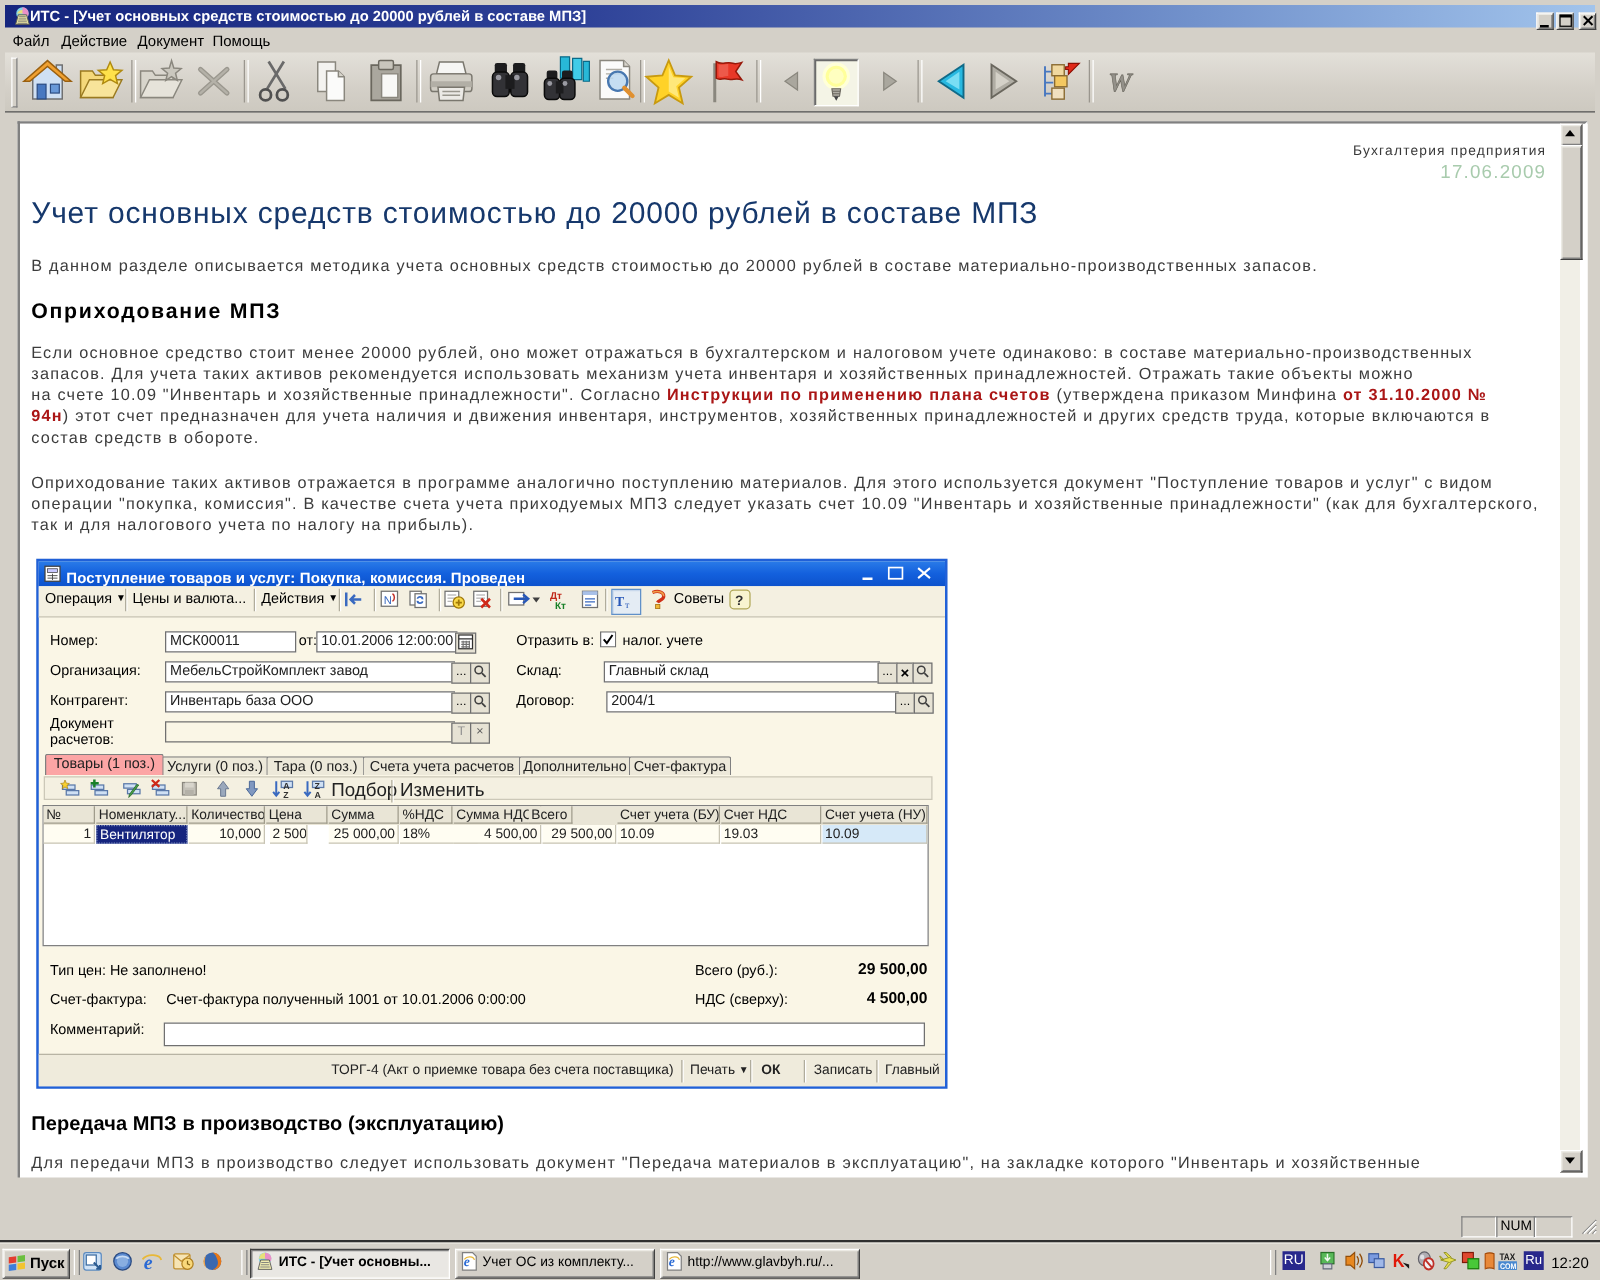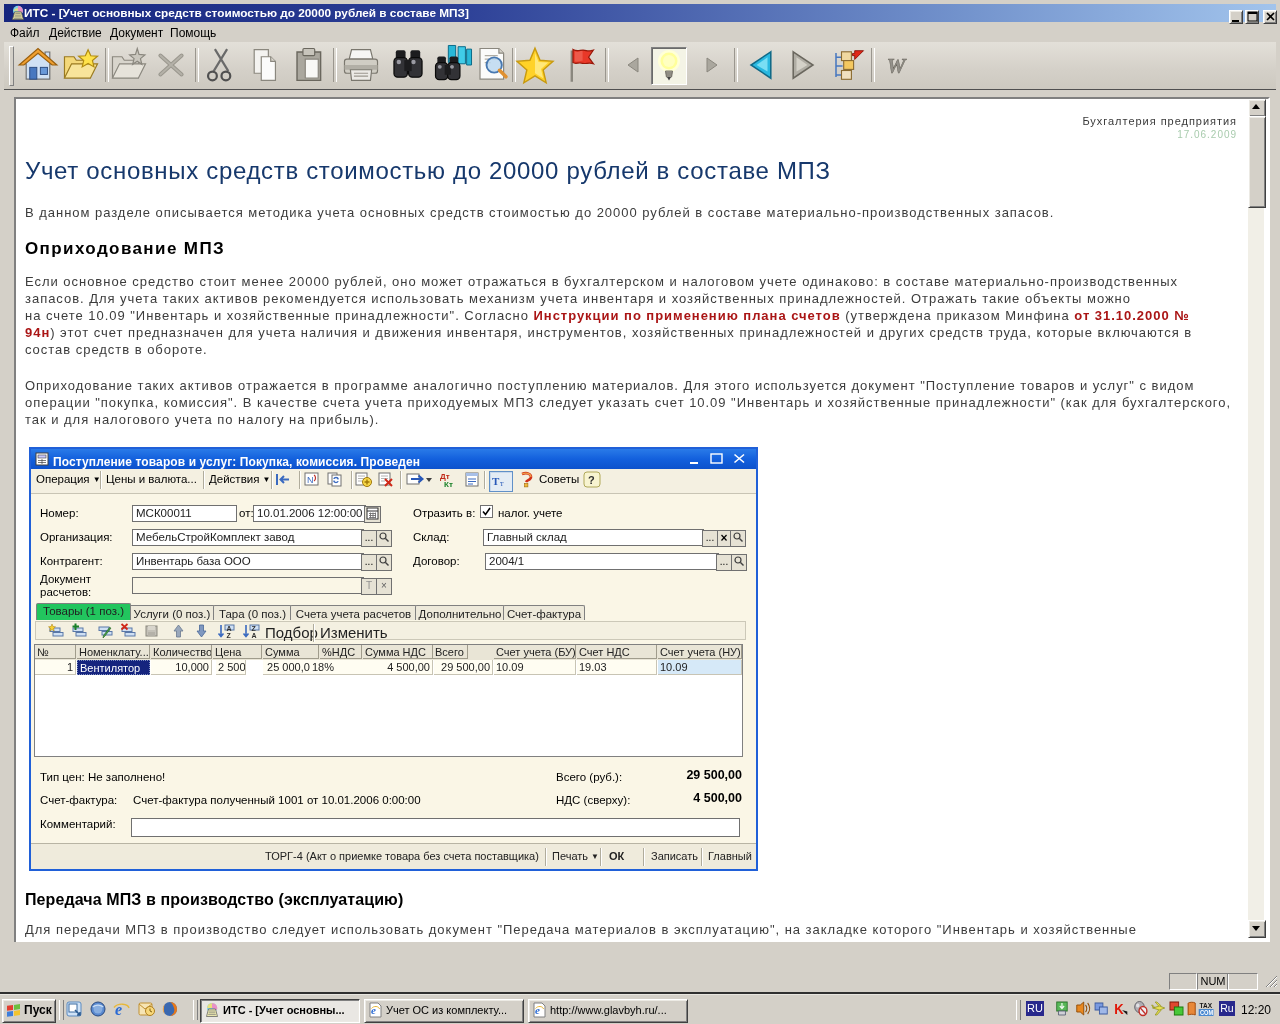--- a/index.html
+++ b/index.html
@@ -40,21 +40,21 @@
 .da{font-size:8px;vertical-align:1px;}
 .fsep{position:absolute;top:2px;height:18px;width:1px;background:#b0ac9c;box-shadow:1px 0 0 #fff;}
 .fico{position:absolute;top:2px;width:20px;height:19px;}
 #f1c .fld{position:absolute;background:#fff;border:1px solid #707070;font-size:11.5px;line-height:15px;height:15px;padding-left:3px;white-space:nowrap;}
 #f1c .fld.dis{background:#FAF6E6;}
 #f1c .lbl{position:absolute;font-size:11.5px;white-space:nowrap;color:#000;}
 .fbtn{position:absolute;background:#E6E2D4;border:1px solid #707070;font-size:10px;text-align:center;line-height:13px;color:#000;}
 .chk{position:absolute;width:13px;height:13px;}
 .tabs{position:absolute;left:0px;top:154px;width:100%;height:17px;}
 .tab{position:absolute;top:2px;height:14px;background:#EDE9DA;border:1px solid #808080;border-bottom:none;font-size:11.5px;text-align:center;line-height:17px;white-space:nowrap;border-radius:2px 2px 0 0;}
-.tab.active{background:#22c55e;height:16px;top:0px;line-height:15px;font-weight:normal;z-index:2;}
+.tab.active{background:#fca5a5;height:16px;top:0px;line-height:15px;font-weight:normal;z-index:2;}
 .gtbar{position:absolute;left:4px;top:172px;width:711px;height:19px;border:1px solid #ccc8b8;background:#F4F0E1;box-sizing:border-box;}
 .gico{position:absolute;top:1px;width:16px;height:16px;}
 .gtxt{position:absolute;top:2px;font-size:15px;white-space:nowrap;}
 .grid{position:absolute;left:3px;top:195px;width:709px;height:113px;background:#fff;border:1px solid #808080;box-sizing:border-box;}
 .ghead{position:absolute;left:0;top:0;width:100%;height:15px;background:#E9E5D6;}
 .ghead .gc{border-right:1px solid #a09c8c;border-bottom:1px solid #a09c8c;background:#E9E5D6;}
 .gc{position:absolute;top:0;height:14px;font-size:11px;line-height:14px;padding:0 2px;white-space:nowrap;overflow:hidden;box-sizing:border-box;}
 .grow{position:absolute;left:0;top:15px;width:100%;height:15px;}
 .grow .gc{border-right:1px solid #c8c4b4;border-bottom:1px solid #c8c4b4;height:15px;line-height:15px;background:#FFFDF2;}
 .gc.r{text-align:right;}
@@ -252,21 +252,21 @@
       <svg width="36" height="34" viewBox="0 0 36 34">
     <text x="18" y="25" text-anchor="middle" font-family="Liberation Serif, serif" font-style="italic" font-weight="bold" font-size="21" fill="#94918a" stroke="#6a675e" stroke-width="0.5">W</text>
   </svg>
     </div>
 </div>
 
 <div id="contentarea" class="abs"></div>
 <div id="docframe" class="abs"></div>
 <div id="doc" class="abs">
   <div class="tl" style="right:11px;top:16px;font-size:11px;color:#3a3a3a;text-align:right">Бухгалтерия предприятия</div>
-  <div class="tl" style="right:11px;top:30px;font-size:10px;color:#a8cbad;text-align:right">17.06.2009</div>
+  <div class="tl" style="right:11px;top:30px;font-size:15px;color:#a8cbad;text-align:right">17.06.2009</div>
   <div class="tl" style="left:9px;top:58px;font-size:24px;font-weight:normal;color:#16386c;letter-spacing:0.67px">Учет основных средств стоимостью до 20000 рублей в составе МПЗ</div>
   <div class="tl" style="left:9px;top:106px">В данном разделе описывается методика учета основных средств стоимостью до 20000 рублей в составе материально-производственных запасов.</div>
   <div class="tl" style="left:9px;top:140px;font-size:17px;font-weight:bold;color:#000;letter-spacing:1.4px">Оприходование МПЗ</div>
   <div class="tl" style="left:9px;top:175px">Если основное средство стоит менее 20000 рублей, оно может отражаться в бухгалтерском и налоговом учете одинаково: в составе материально-производственных</div>
   <div class="tl" style="left:9px;top:192px">запасов. Для учета таких активов рекомендуется использовать механизм учета инвентаря и хозяйственных принадлежностей. Отражать такие объекты можно</div>
   <div class="tl" style="left:9px;top:209px">на счете 10.09 "Инвентарь и хозяйственные принадлежности". Согласно <b class="red">Инструкции по применению плана счетов</b> (утверждена приказом Минфина <b class="red">от 31.10.2000 №</b></div>
   <div class="tl" style="left:9px;top:226px"><b class="red">94н</b>) этот счет предназначен для учета наличия и движения инвентаря, инструментов, хозяйственных принадлежностей и других средств труда, которые включаются в</div>
   <div class="tl" style="left:9px;top:243px">состав средств в обороте.</div>
   <div class="tl" style="left:9px;top:279px">Оприходование таких активов отражается в программе аналогично поступлению материалов. Для этого используется документ "Поступление товаров и услуг" с видом</div>
   <div class="tl" style="left:9px;top:296px">операции "покупка, комиссия". В качестве счета учета приходуемых МПЗ следует указать счет 10.09 "Инвентарь и хозяйственные принадлежности" (как для бухгалтерского,</div>
@@ -470,32 +470,32 @@
 
     <div class="grid">
       <div class="ghead">
         <div class="gc" style="left:0px;width:41px">№</div>
         <div class="gc" style="left:42px;width:73px">Номенклату...</div>
         <div class="gc" style="left:116px;width:61px">Количество</div>
         <div class="gc" style="left:178px;width:49px">Цена</div>
         <div class="gc" style="left:228px;width:56px">Сумма</div>
         <div class="gc" style="left:285px;width:42px">%НДС</div>
         <div class="gc" style="left:328px;width:70px">Сумма НДС</div>
-        <div class="gc" style="left:398px;width:35px">Всего</div>
+        <div class="gc" style="left:388px;width:35px">Всего</div>
         <div class="gc" style="left:459px;width:82px">Счет учета (БУ)</div>
         <div class="gc" style="left:542px;width:80px">Счет НДС</div>
         <div class="gc" style="left:623px;width:84px">Счет учета (НУ)</div>
       </div>
       <div class="grow">
         <div class="gc r" style="left:0px;width:41px">1</div>
         <div class="gc sel" style="left:42px;width:73px">Вентилятор</div>
         <div class="gc r" style="left:116px;width:61px">10,000</div>
         <div class="gc r" style="left:181px;width:30px">2 500,00</div>
         <div class="gc r" style="left:228px;width:56px">25 000,00</div>
-        <div class="gc" style="left:275px;width:62px">18%</div>
+        <div class="gc" style="left:285px;width:62px">18%</div>
         <div class="gc r" style="left:328px;width:70px">4 500,00</div>
         <div class="gc r" style="left:399px;width:59px">29 500,00</div>
         <div class="gc" style="left:459px;width:82px">10.09</div>
         <div class="gc" style="left:542px;width:80px">19.03</div>
         <div class="gc cb" style="left:623px;width:84px">10.09</div>
       </div>
     </div>
 
     <div class="lbl" style="left:9px;top:322px">Тип цен: Не заполнено!</div>
     <div class="lbl" style="left:525px;top:322px">Всего (руб.):</div>

